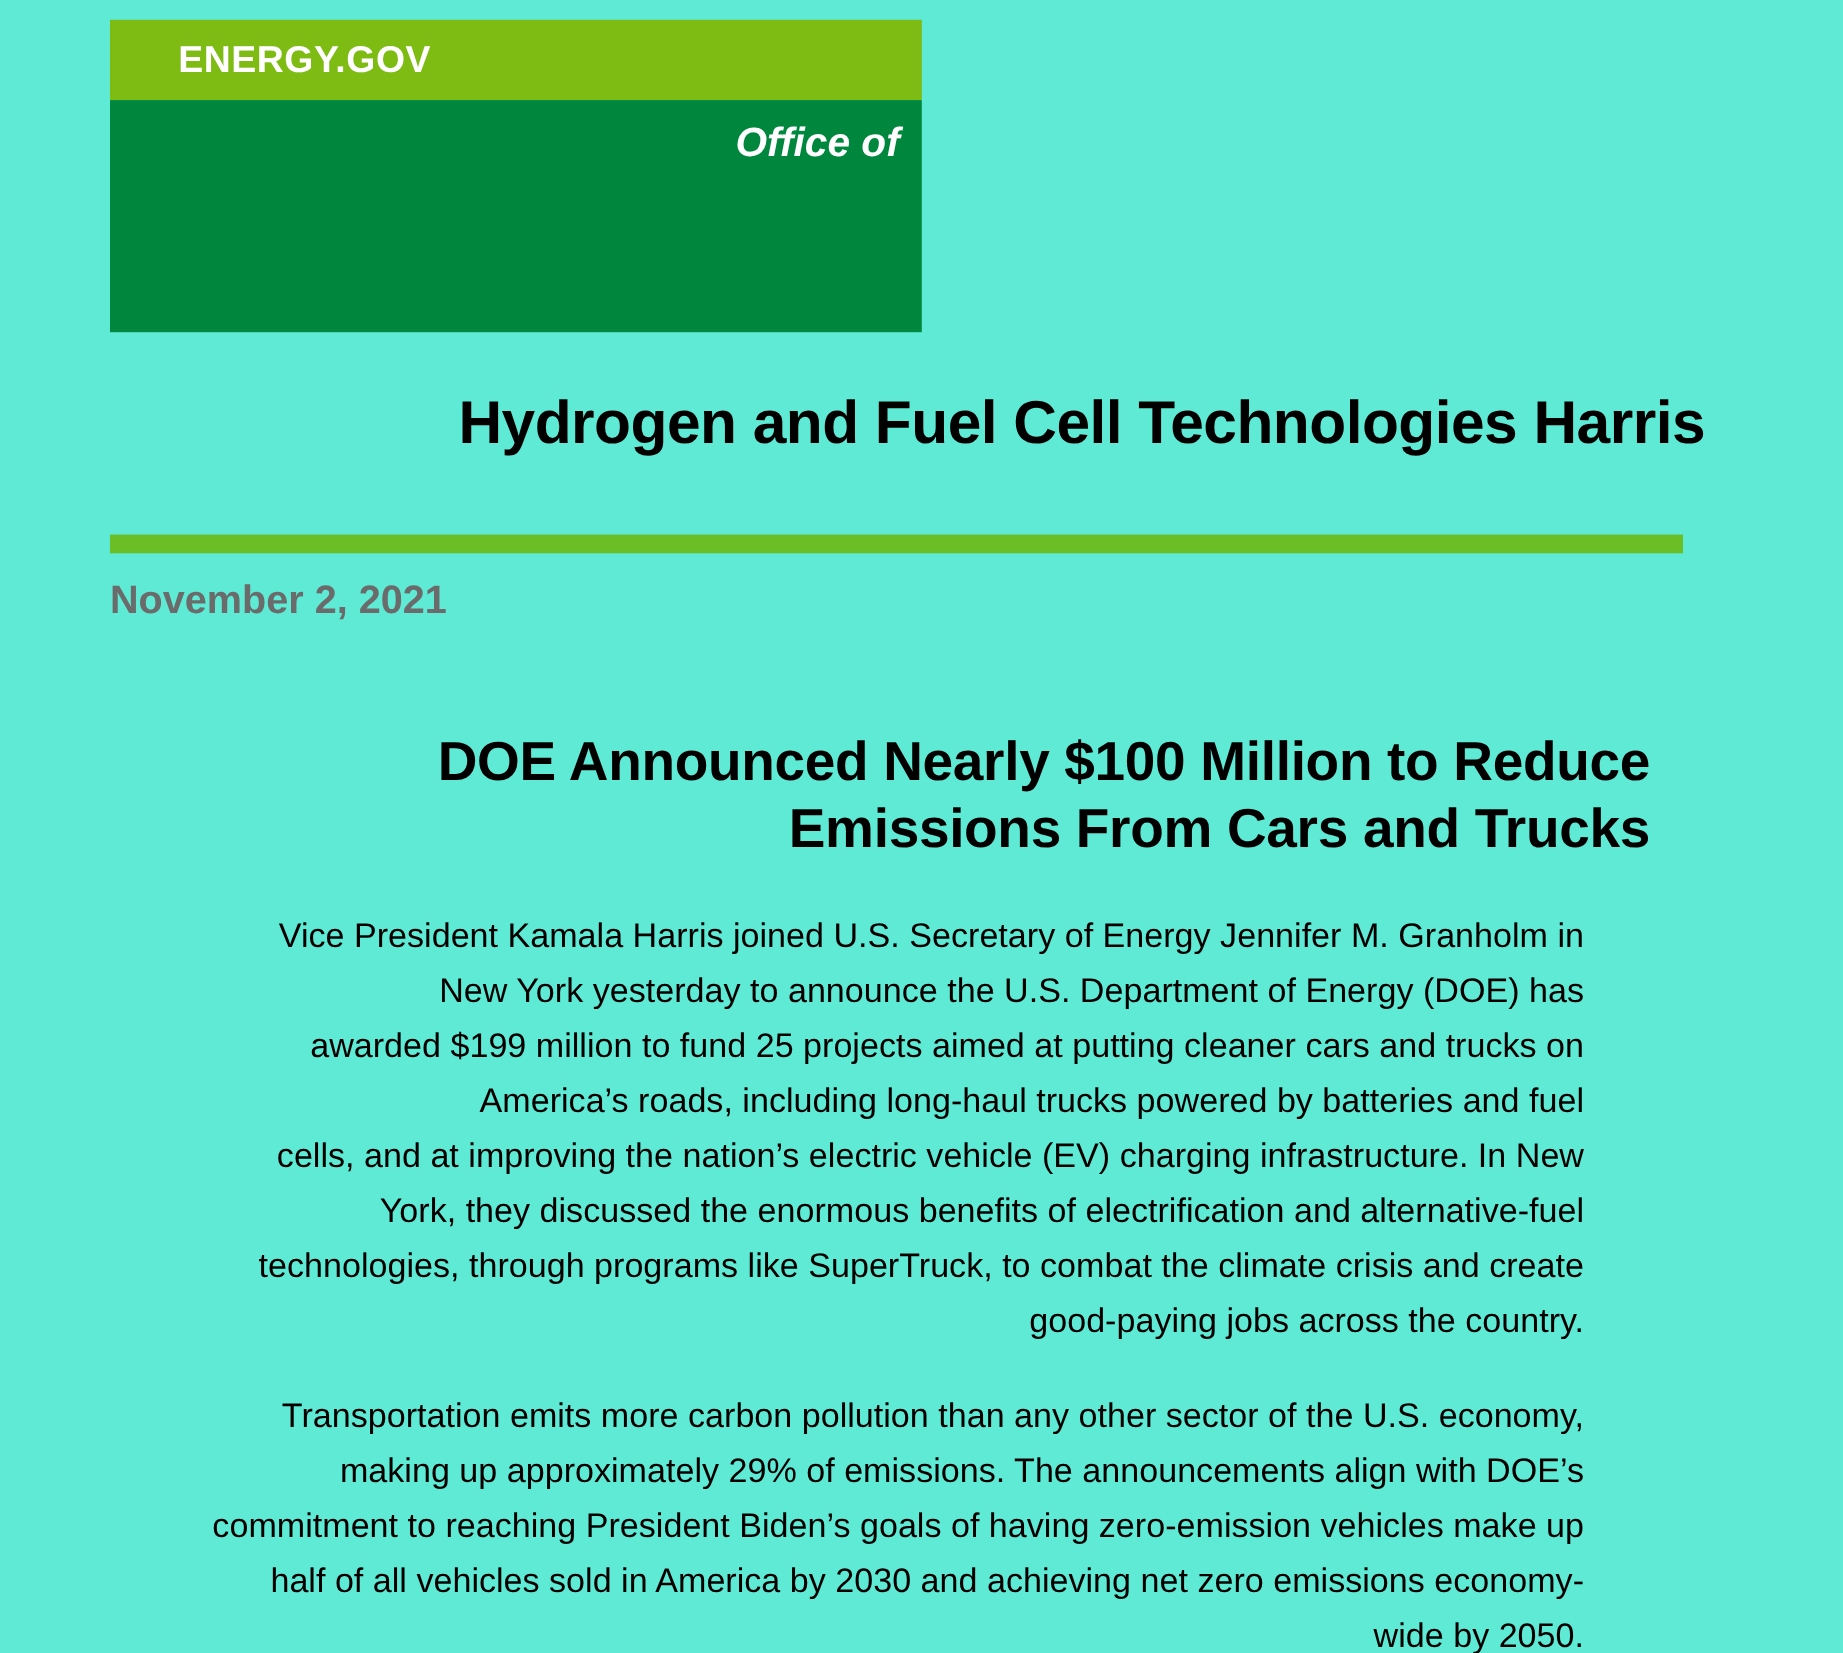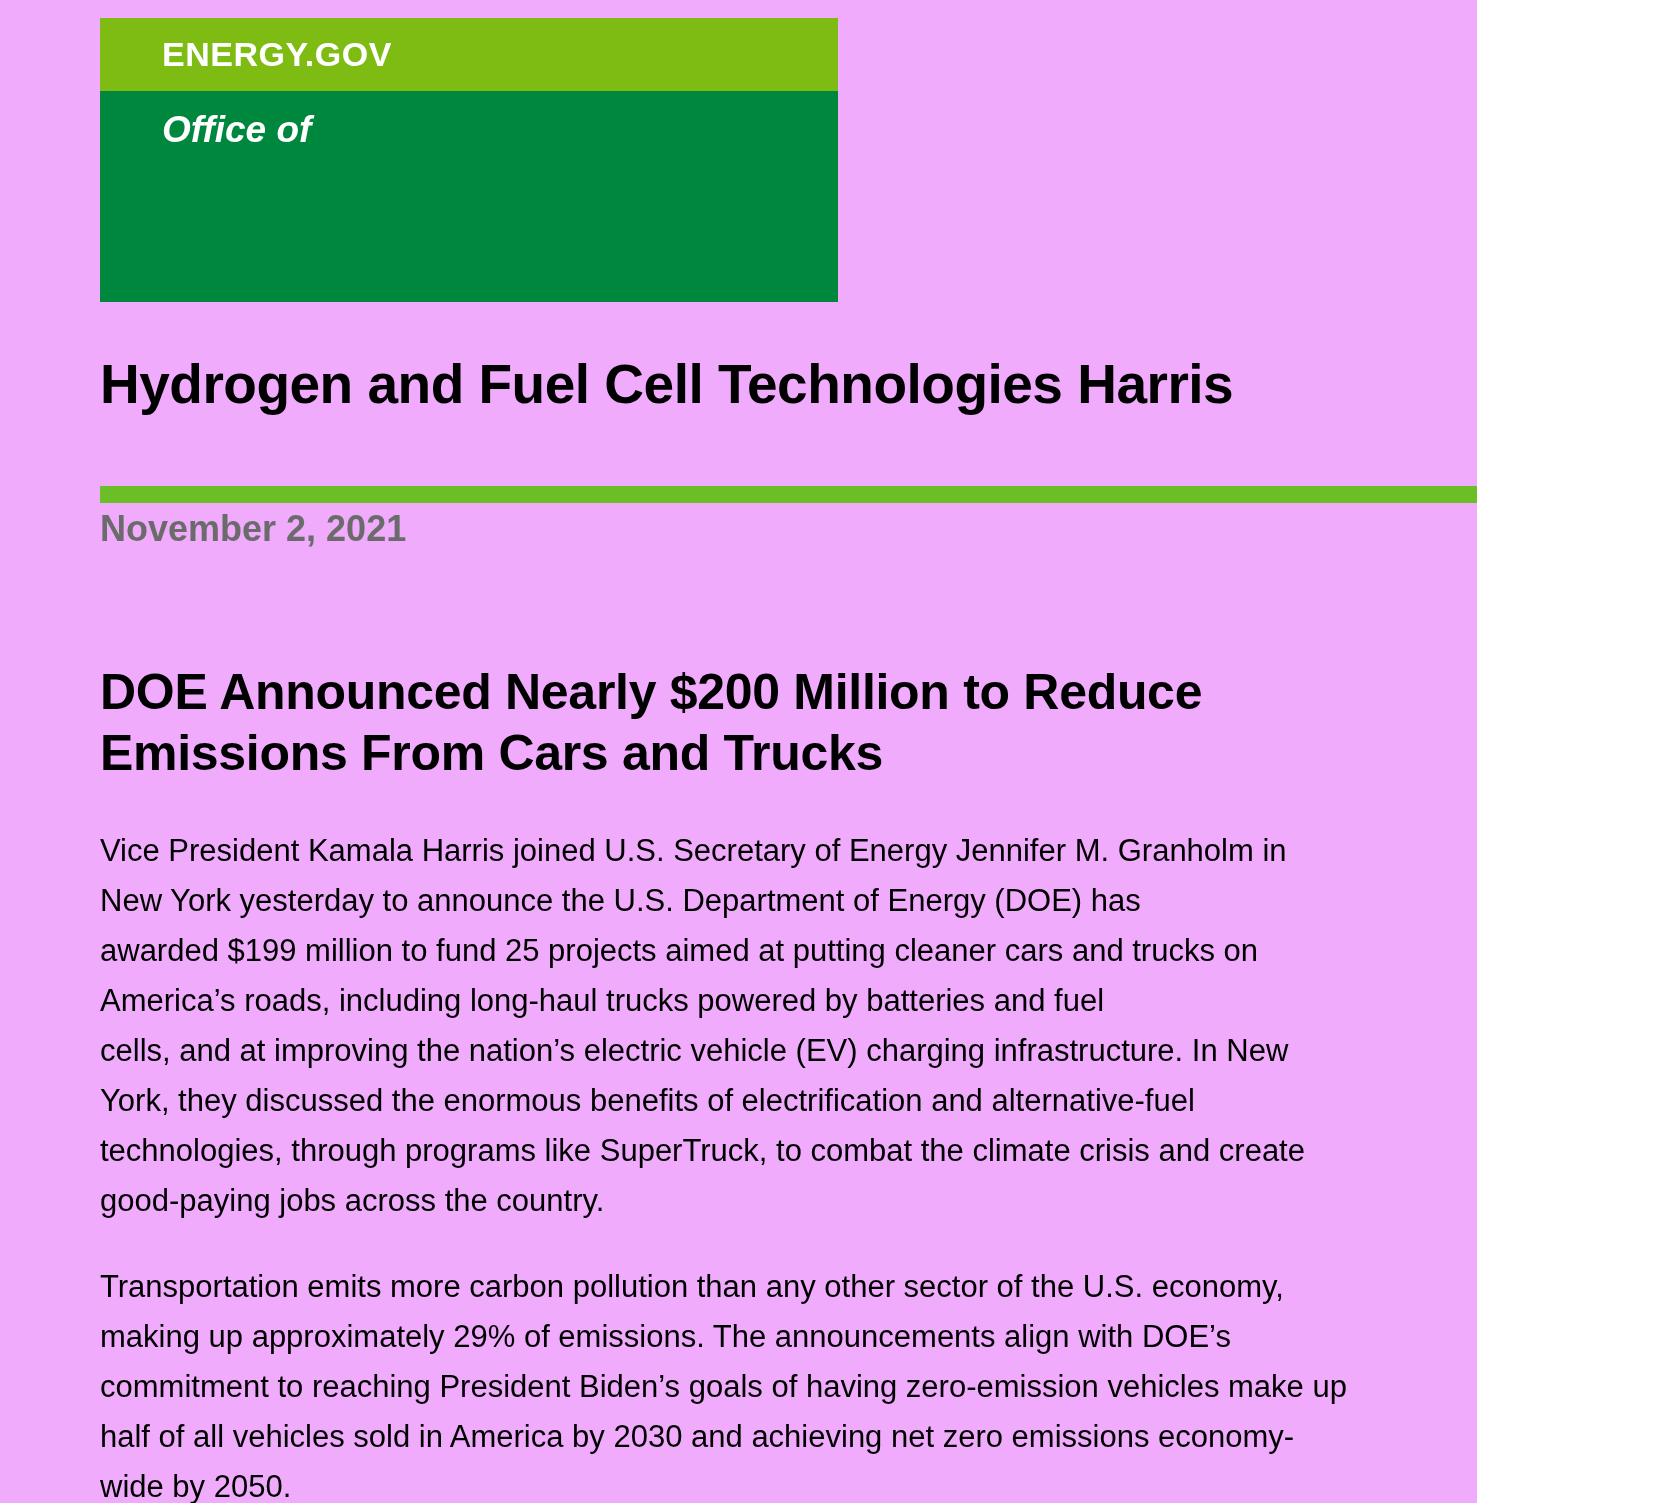--- a/index.html
+++ b/index.html
@@ -1,23 +1,24 @@
 <!DOCTYPE html>
 <html><head>
 <meta charset="utf-8">
 <style>
   * { margin: 0; padding: 0; box-sizing: border-box; }
   html, body { background: #ffffff; }
   body { font-family: "Liberation Sans", sans-serif; color: #000; }
   .page {
     position: relative;
-    width: 1477px;
+    width: 1675px;
     height: 1503px;
-    background: #f0abfc;
+    background: #5eead4;
     overflow: hidden;
+    text-align: right;
   }
 
   
   .logo-block {
     position: absolute;
     left: 100px;
     top: 18px;
     width: 738px;
   }
   .logo-top {
@@ -73,21 +74,21 @@
     left: 100px;
     top: 486px;
     width: 1430px;
     height: 17px;
     background: #6cbe27;
   }
 
   .pub-date {
     position: absolute;
     left: 100px;
-    top: 508px;
+    top: 524px;
     font-size: 36px;
     font-weight: bold;
     color: #6b6b6b;
   }
 
   .headline {
     position: absolute;
     left: 100px;
     top: 662px;
     width: 1400px;
@@ -126,21 +127,21 @@
       <span class="office-prefix">Office of</span>
     </div>
   </div>
 
   <h1 class="page-title">Hydrogen and Fuel Cell Technologies Harris</h1>
 
   <div class="divider"></div>
 
   <div class="pub-date">November 2, 2021</div>
 
-  <h2 class="headline">DOE Announced Nearly $200 Million to Reduce
+  <h2 class="headline">DOE Announced Nearly $100 Million to Reduce
 Emissions From Cars and Trucks</h2>
 
   <div class="body-copy">
     <p>Vice President Kamala Harris joined U.S. Secretary of Energy Jennifer M. Granholm in
 New York yesterday to announce the U.S. Department of Energy (DOE) has
 awarded $199 million to fund 25 projects aimed at putting cleaner cars and trucks on
 America’s roads, including long-haul trucks powered by batteries and fuel
 cells, and at improving the nation’s electric vehicle (EV) charging infrastructure. In New
 York, they discussed the enormous benefits of electrification and alternative-fuel
 technologies, through programs like SuperTruck, to combat the climate crisis and create

